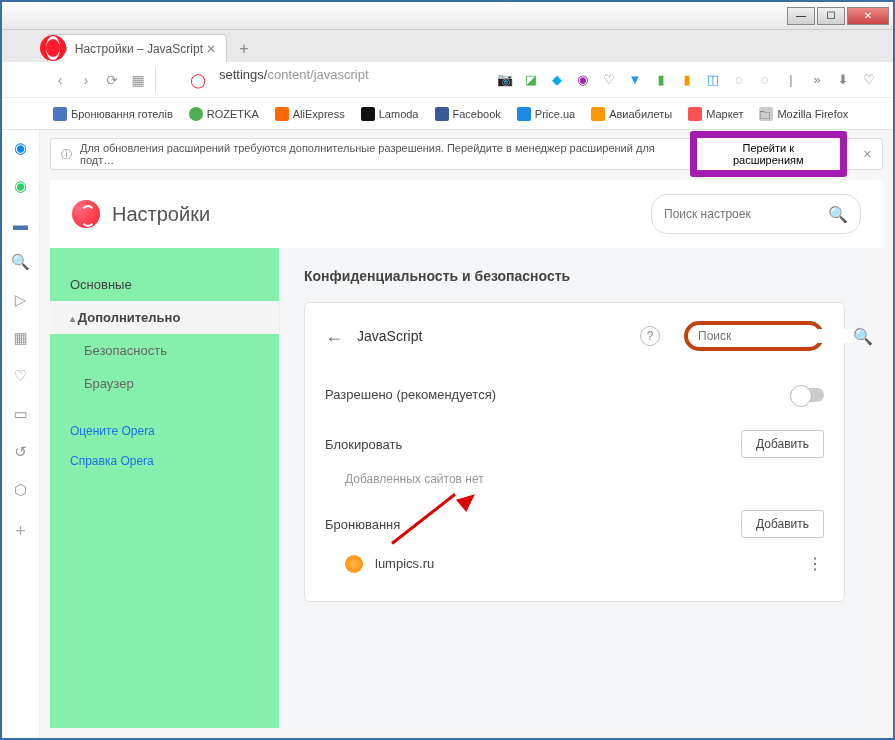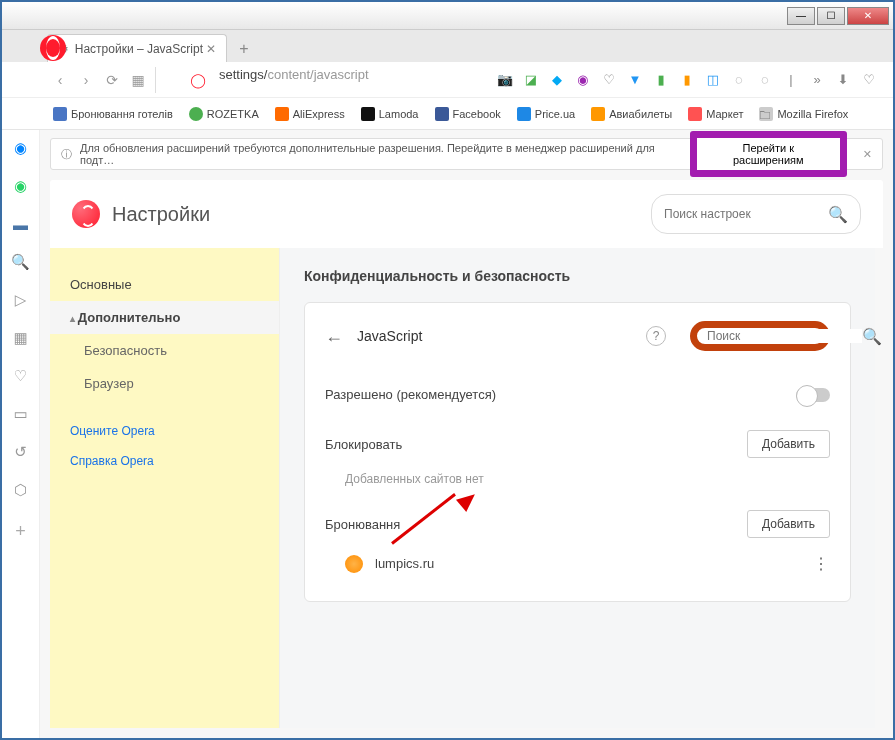--- a/index.html
+++ b/index.html
@@ -31,36 +31,36 @@
 .content{flex:1;display:flex;flex-direction:column;background:#f7f7f7}
 .notif-bar{height:32px;background:#fff;margin:8px 10px 0 10px;border:1px solid #ddd;border-radius:3px;display:flex;align-items:center;padding:0 10px;font-size:11px;color:#555;gap:8px}
 .notif-btn{margin-left:auto;padding:4px 10px;border:7px solid #a21caf;border-radius:3px;background:#fff;font-size:11px;cursor:pointer}
 .notif-close{color:#999;cursor:pointer;margin-left:8px}
 .header-row{display:flex;align-items:center;padding:14px 22px;background:#fff;margin:10px 10px 0 10px;border-radius:3px 3px 0 0}
 .hdr-logo{width:28px;height:28px;border-radius:50%;background:radial-gradient(circle at 30% 30%,#ff6b7a,#ff1b2d);margin-right:12px;position:relative}
 .hdr-logo::after{content:"";position:absolute;left:8px;top:5px;width:12px;height:18px;border:2px solid #fff;border-radius:50%;border-left-color:transparent;border-right-color:transparent}
 .hdr-title{font-size:20px;color:#555;font-weight:300}
 .search-box{margin-left:auto;width:210px;height:40px;border:1px solid #ddd;border-radius:16px;display:flex;align-items:center;padding:0 12px}
 .search-box input{border:none;flex:1;outline:none;font-size:12px;color:#999}
-.body-row{display:flex;background:#fef9c3;margin:0 18px 10px 10px;flex:1}
+.body-row{display:flex;background:#86efac;margin:0 24px 10px 10px;flex:1}
 .sidenav{width:230px;padding:20px 0;border-right:1px solid #eee}
 .sn-item{padding:9px 20px;font-size:13px;color:#444;cursor:pointer}
 .sn-item.active{font-weight:bold;background:#f5f5f5}
 .sn-item.sub{padding-left:34px;color:#666}
 .sn-expand::before{content:"▴ ";font-size:10px;color:#888}
 .sn-link{padding:8px 20px;font-size:12px;color:#1a73e8;cursor:pointer}
 .sn-spacer{height:16px}
 .panel{flex:1;padding:20px 24px;background:#f5f6f7}
 .panel-title{font-size:14px;color:#444;margin-bottom:18px;font-weight:700}
 .card{background:#fff;border:1px solid #e3e3e3;border-radius:6px;padding:18px 20px}
 .card-hdr{display:flex;align-items:center;gap:14px;margin-bottom:22px}
 .back-arrow{font-size:18px;color:#666;cursor:pointer}
 .card-hdr-title{font-size:14px;color:#333;font-weight:500}
 .help-ic{margin-left:auto;width:20px;height:20px;border:1px solid #bbb;border-radius:50%;display:flex;align-items:center;justify-content:center;font-size:12px;color:#888;cursor:pointer}
-.mini-search{width:140px;height:30px;border:7px solid #c2410c;border-radius:15px;display:flex;align-items:center;padding:0 10px;margin-left:10px}
+.mini-search{width:140px;height:30px;border:4px solid #c2410c;border-radius:15px;display:flex;align-items:center;padding:0 10px;margin-left:10px}
 .mini-search input{border:none;flex:1;outline:none;font-size:12px}
 .row{display:flex;align-items:center;padding:14px 0;font-size:13px;color:#444}
 .toggle{margin-left:auto;width:34px;height:14px;background:#ccc;border-radius:7px;position:relative;cursor:pointer}
 .toggle::after{content:"";position:absolute;left:0;top:-3px;width:20px;height:20px;background:#fff;border:1px solid #bbb;border-radius:50%}
 .section-hdr{display:flex;align-items:center;padding:14px 0 6px 0;font-size:13px;color:#444;font-weight:500}
 .add-btn{margin-left:auto;padding:6px 14px;border:1px solid #ccc;border-radius:3px;background:#fff;font-size:12px;cursor:pointer;color:#444}
 .empty-text{font-size:12px;color:#999;padding:8px 0 10px 20px}
 .site-row{display:flex;align-items:center;padding:10px 0 10px 20px;font-size:13px;color:#444}
 .site-ico{width:18px;height:18px;border-radius:50%;background:radial-gradient(circle,#ffb347,#ff8c00);margin-right:12px}
 .site-more{margin-left:auto;color:#666;cursor:pointer;font-size:16px;letter-spacing:1px}

